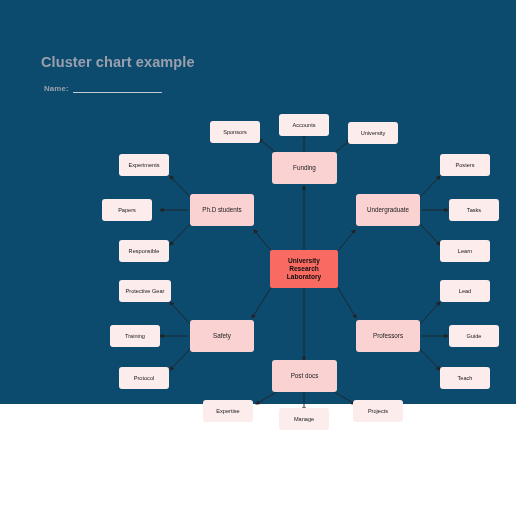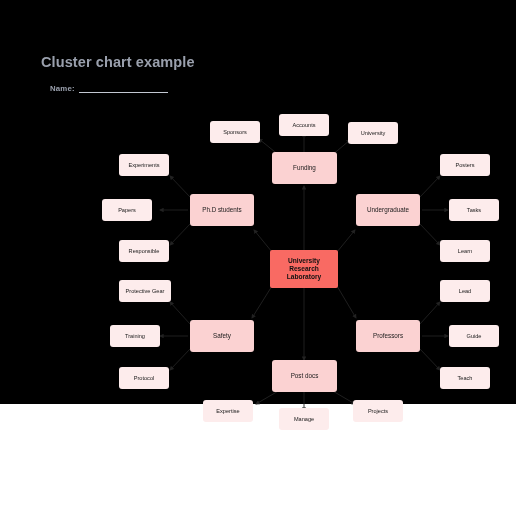--- a/index.html
+++ b/index.html
@@ -10,21 +10,21 @@
     width: 516px;
     height: 516px;
     background: #ffffff;
     font-family: "Liberation Sans", sans-serif;
     overflow: hidden;
   }
   #page {
     position: relative;
     width: 516px;
     height: 404px;
-    background: #000000;
+    background: #0c4a6e;
     text-decoration: underline;
   }
 
   
   #header {
     position: absolute;
     left: 41px;
     top: 54px;
     width: 300px;
   }
@@ -32,21 +32,21 @@
     font-size: 14.5px;
     font-weight: bold;
     color: #9aa0ad;
     letter-spacing: 0.1px;
     margin: 0 0 11px 0;
     white-space: nowrap;
   }
   .form-row {
     display: flex;
     align-items: flex-end;
-    margin-left: 9px;
+    margin-left: 3px;
     margin-bottom: 9px;
     height: 12px;
   }
   .form-label {
     font-size: 7.8px;
     font-weight: bold;
     color: #9aa0ad;
     letter-spacing: 0.2px;
     margin-right: 4px;
     white-space: nowrap;

